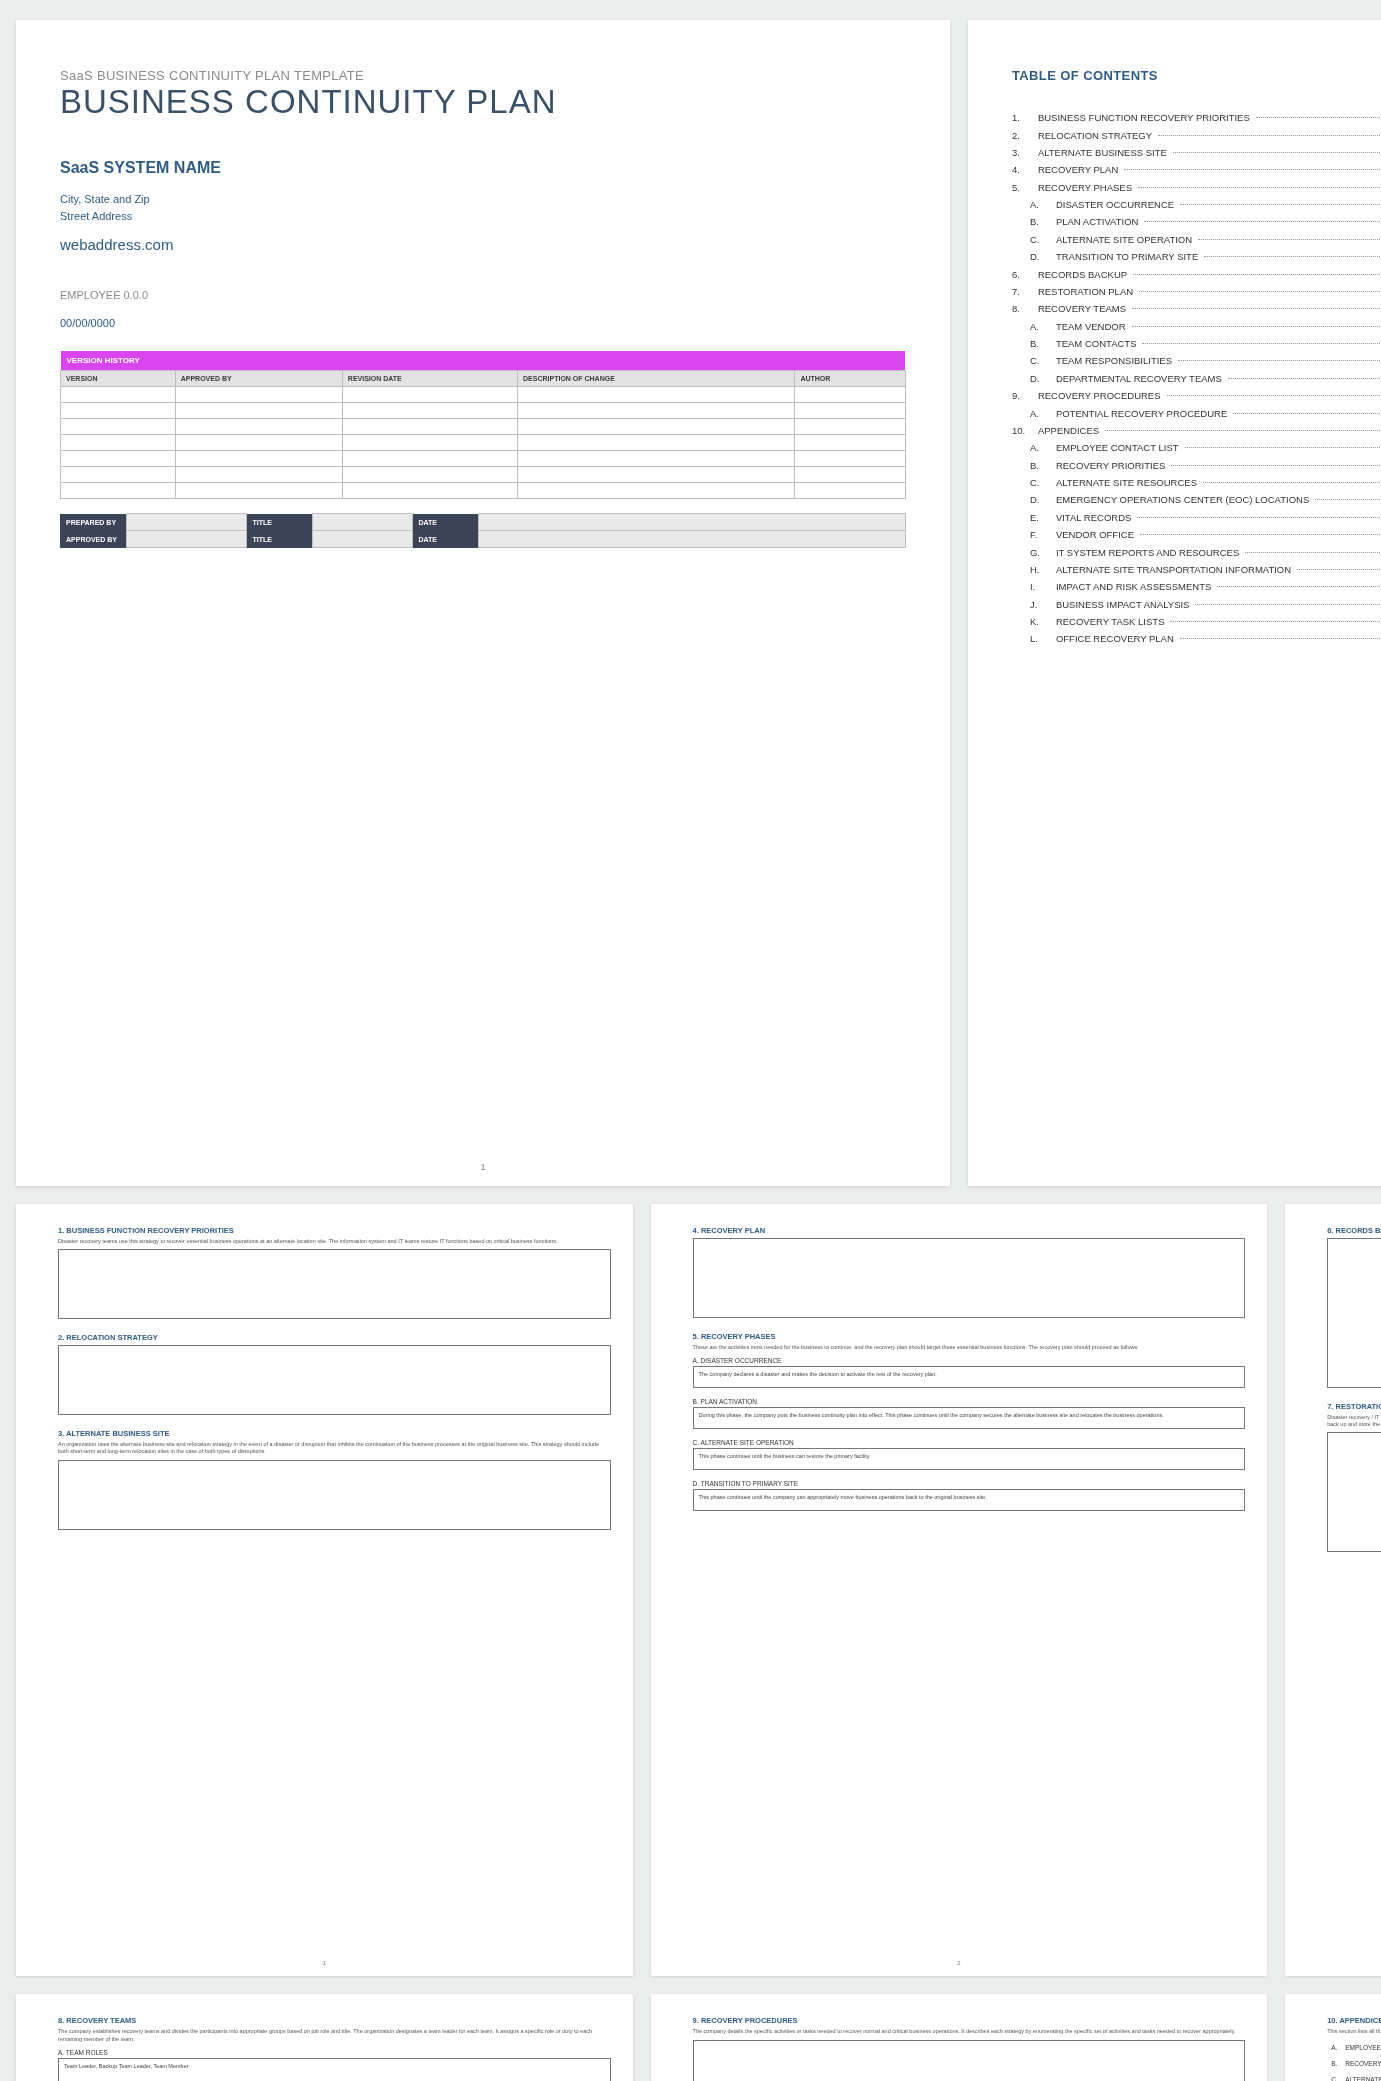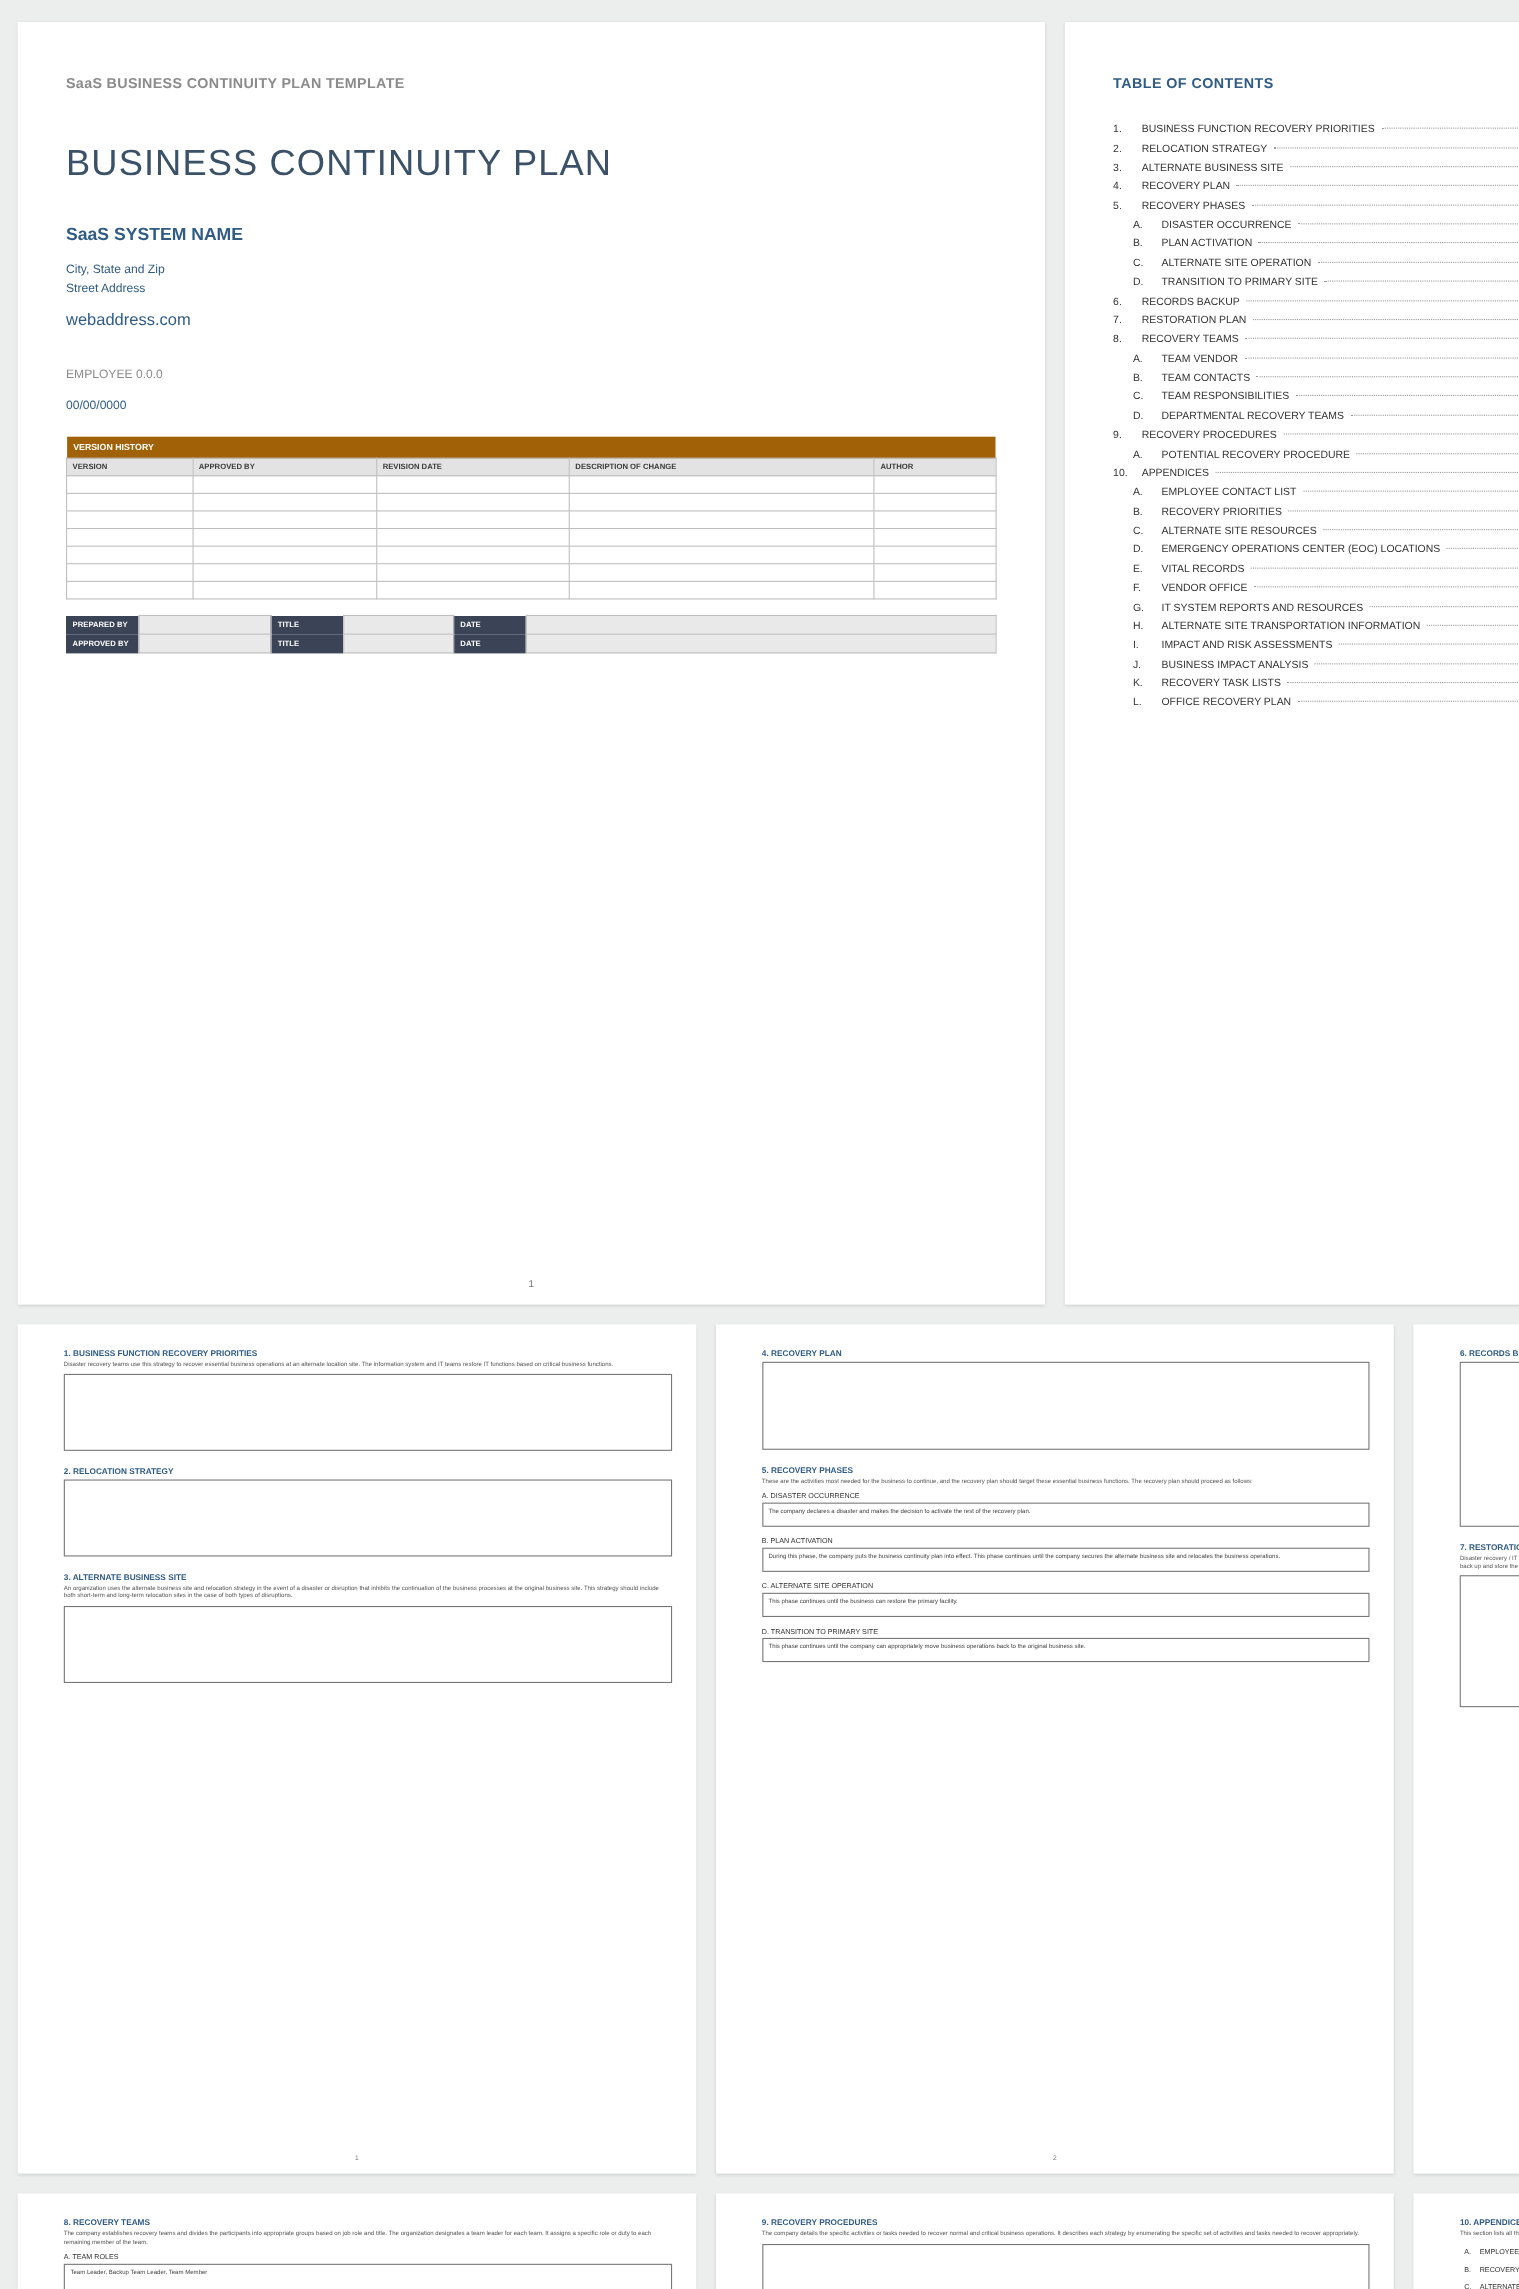--- a/index.html
+++ b/index.html
@@ -21,29 +21,29 @@
     box-shadow: 0 1px 3px rgba(0,0,0,0.12);
     color: #333;
     position: relative;
   }
   .page.big { aspect-ratio: 665/830; padding: 48px 44px 36px; }
   .page.sm  { aspect-ratio: 435/545; padding: 22px 22px 18px; font-size: 6px; }
   .pnum { position: absolute; bottom: 14px; right: 50%; transform: translateX(50%); font-size: 9px; color: #777; }
   .page.sm .pnum { font-size: 6px; bottom: 10px; }
 
   
-  .p1-kicker { color: #8b8b8b; font-size: 13px; font-weight: 700; letter-spacing: .3px; margin-bottom: 46px; }
+  .p1-kicker { color: #8b8b8b; font-size: 13px; font-weight: 400; letter-spacing: .3px; }
   .p1-title  { color: #3a5168; font-size: 33px; font-weight: 400; letter-spacing: 1px; margin-bottom: 38px; }
   .p1-company{ color: #2f5b85; font-size: 16px; font-weight: 600; margin-bottom: 14px; }
   .p1-addr   { color: #2f5b85; font-size: 11px; line-height: 1.5; margin-bottom: 12px; }
   .p1-web    { color: #2f5b85; font-size: 15px; margin-bottom: 36px; }
   .p1-ver    { color: #8b8b8b; font-size: 11px; margin-bottom: 16px; }
   .p1-date   { color: #2f5b85; font-size: 11px; margin-bottom: 22px; }
   .vtable { width: 100%; border-collapse: collapse; font-size: 7.5px; }
-  .vtable th.hdr { background: #a16207; color: #fff; font-weight: 700; text-align: left; padding: 5px 6px; font-size: 8px; }
+  .vtable th.hdr { background: #d946ef; color: #fff; font-weight: 700; text-align: left; padding: 5px 6px; font-size: 8px; }
   .vtable th.sub { background: #e3e3e3; color: #3a3a3a; font-weight: 700; text-align: left; padding: 4px 5px; border: 1px solid #bfbfbf; font-size: 7px; }
   .vtable td { border: 1px solid #bfbfbf; height: 16px; }
   .sig-table { width: 100%; border-collapse: collapse; font-size: 7.5px; margin-top: 14px; }
   .sig-table td.lab { background: #3a4456; color: #fff; font-weight: 700; padding: 5px 6px; width: 66px; font-size: 7px; }
   .sig-table td.fld { background: #e9e9e9; border: 1px solid #bfbfbf; }
   .sig-table tr + tr td { border-top: 0; }
   .sig-row-gap td { padding-top: 3px; }
 
   
   .p2-title { color: #2f5b85; font-size: 13px; font-weight: 700; letter-spacing: .4px; margin-bottom: 26px; }

